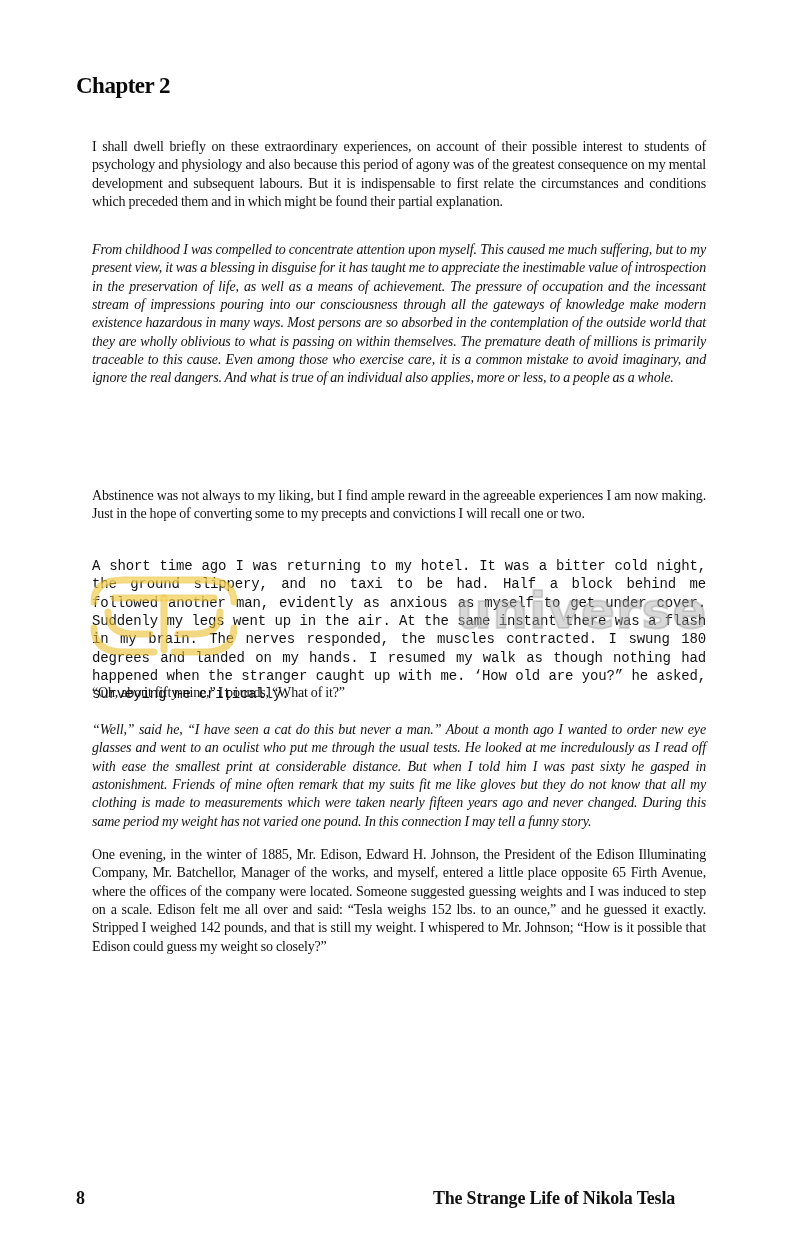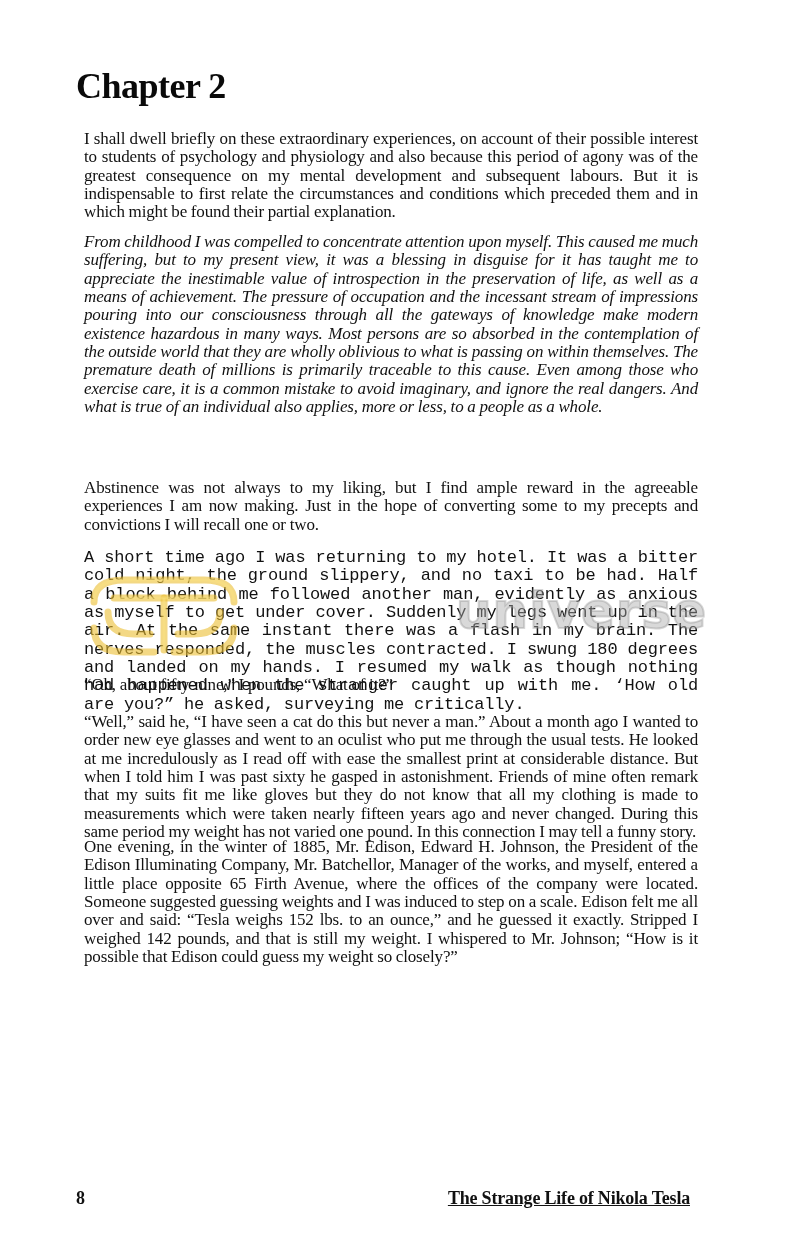--- a/index.html
+++ b/index.html
@@ -19,66 +19,65 @@
       position: absolute;
       left: 76px;
       top: 0;
       width: 614px;
     }
     .chapter-title {
       position: absolute;
       left: 0;
       top: 66px;
       margin: 0;
-      font-size: 36px;
+      font-size: 23px;
       font-weight: bold;
       letter-spacing: -0.5px;
       line-height: 40px;
       color: #0a0a0a;
     }
     .para {
       position: absolute;
       left: 0;
       width: 614px;
-      margin: 8px;
-      font-size: 17px;
+      margin: 16px;
+      font-size: 14px;
       line-height: 18.35px;
       text-align: justify;
       text-align-last: left;
       letter-spacing: -0.15px;
       word-spacing: -0.3px;
     }
     #p1 { top: 122px; }
     #p2 { top: 225px; font-style: italic; }
     #p3 { top: 471px; }
     #p4 { top: 541px; font-family: Liberation Mono, monospace; }
     #p5 { top: 668px; }
-    #p6 { top: 705px; }
+    #p6 { top: 705px; font-style: italic; }
     #p7 { top: 830px; }
 
     .footer {
       position: absolute;
       left: 76px;
       top: 1188px;
       width: 614px;
       height: 24px;
       font-weight: bold;
       font-size: 18px;
     }
     .page-number {
       position: absolute;
       left: 0;
       top: 0;
     }
     .running-title {
       position: absolute;
-      right: 0;
+      right: 15px;
       top: 0;
       letter-spacing: -0.2px;
-      text-decoration: underline;
     }
 
     
     .watermark {
       position: absolute;
       left: 84px;
       top: 572px;
       width: 630px;
       height: 90px;
       pointer-events: none;

